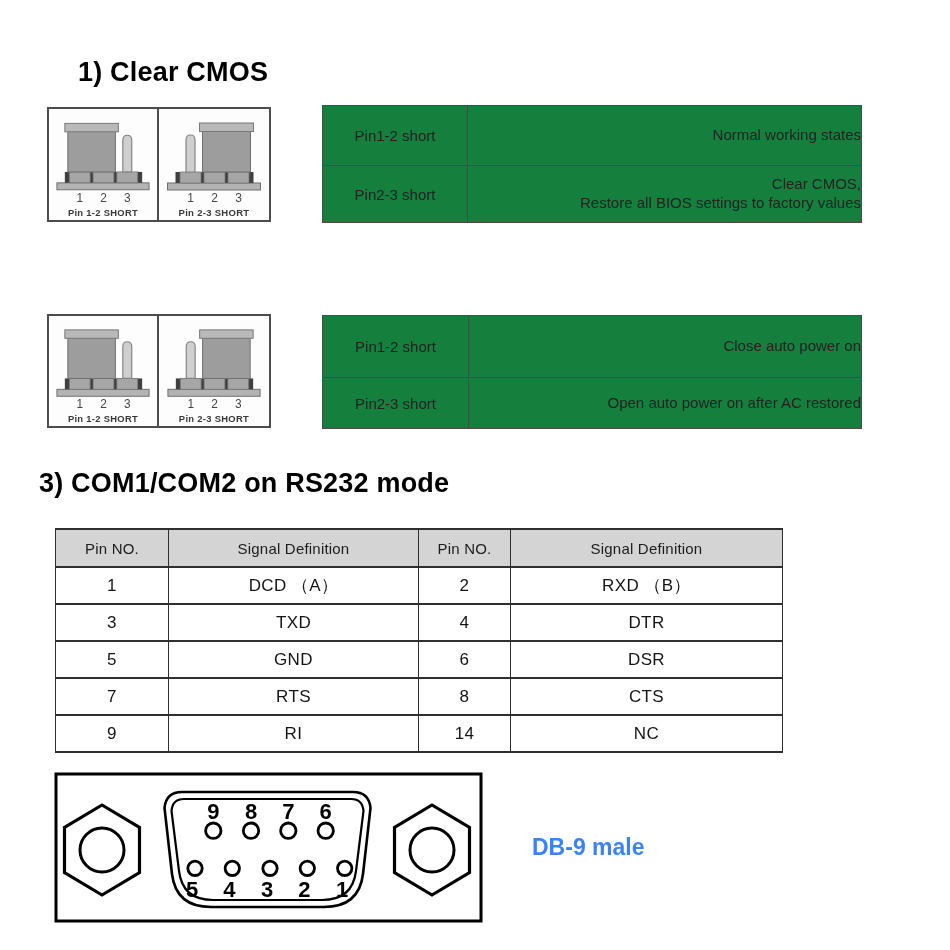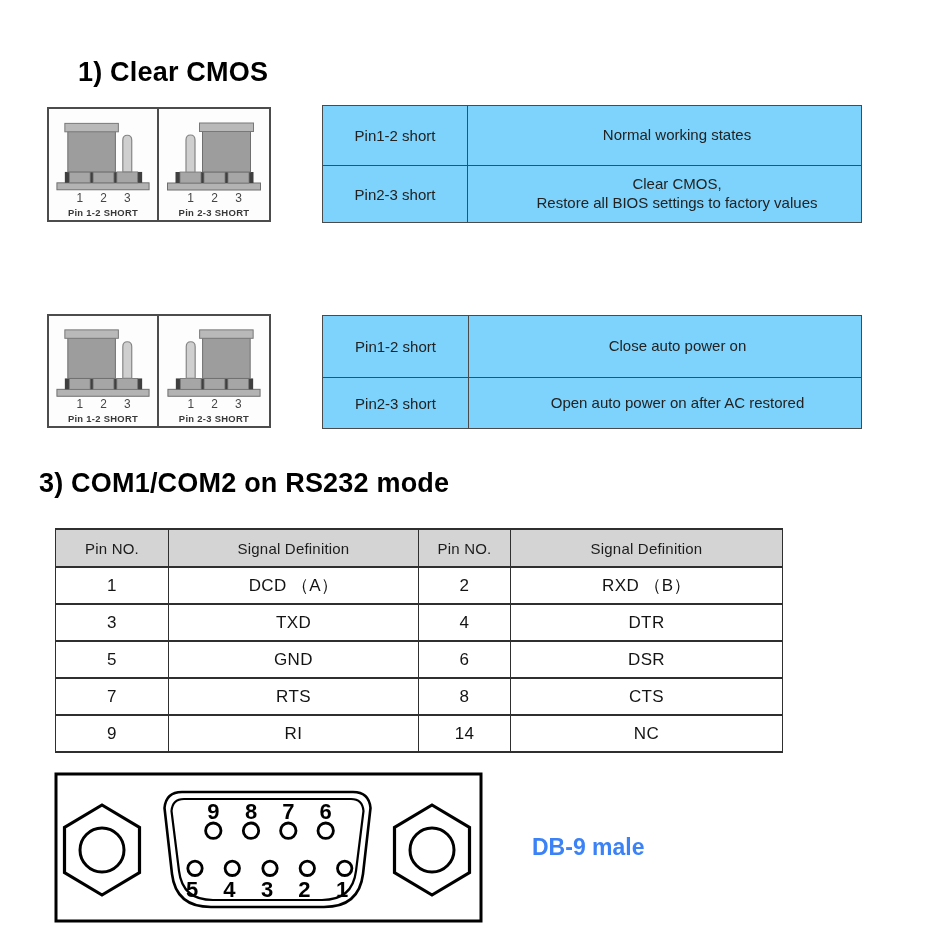--- a/index.html
+++ b/index.html
@@ -11,24 +11,24 @@
 
   .sec-heading { font-size:27px; font-weight:bold; color:#000000; letter-spacing:0.2px; white-space:nowrap; }
 
   
   .jumper-box { display:flex; border:2px solid #4c4c4c; background:#fdfdfd; }
   .jumper-cell { flex:1 1 50%; height:100%; }
   .jumper-cell:first-child { border-right:2px solid #4c4c4c; }
   .jumper-cell svg { display:block; width:100%; height:100%; }
 
   
-  table.settings { border-collapse:collapse; table-layout:fixed; background:#7dd3fc; }
+  table.settings { border-collapse:collapse; table-layout:fixed; background:#15803d; }
   table.settings td { border:1.5px solid #4a4a4a; font-size:15px; color:#222222; vertical-align:middle; }
   table.settings td.key { text-align:center; }
-  table.settings td.desc { text-align:center; padding-left:25px; white-space:pre-line; line-height:1.25; }
+  table.settings td.desc { text-align:right; padding-left:25px; white-space:pre-line; line-height:1.25; }
   table.t1 { width:540px; }
   table.t1 tr:first-child { height:60px; }
   table.t1 tr:last-child  { height:57px; }
   table.t2 { width:540px; }
   table.t2 tr:first-child { height:62px; }
   table.t2 tr:last-child  { height:51px; }
 
   
   table.pintable { border-collapse:collapse; table-layout:fixed; width:727px; background:#ffffff; }
   table.pintable th, table.pintable td {

